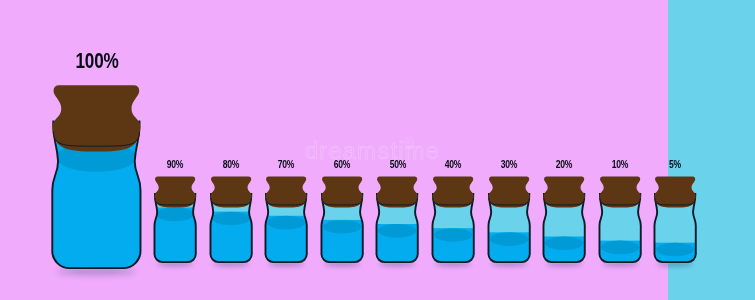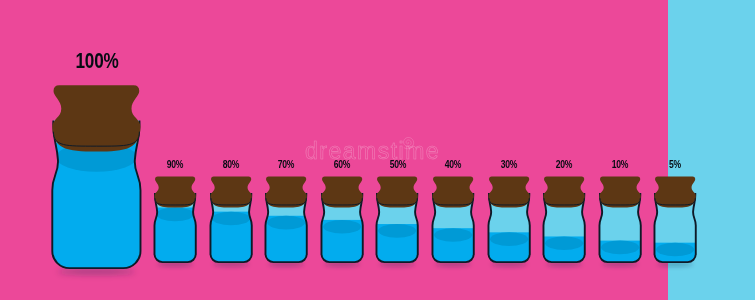--- a/index.html
+++ b/index.html
@@ -1,19 +1,19 @@
 <!DOCTYPE html>
 <html><head>
 <meta charset="utf-8">
 <title>Bottle fill percentage infographic</title>
 <style>
   html,body{margin:0;padding:0;}
   body{width:755px;height:300px;overflow:hidden;background:#6BD2EC;
        font-family:"Liberation Sans",sans-serif;}
-  #stage{position:relative;width:668px;height:300px;background:#ec4899;}
+  #stage{position:relative;width:668px;height:300px;background:#f0abfc;}
   .bottle-group{position:absolute;}
   .bottle-svg{display:block;overflow:visible;}
   .pct-label{position:absolute;font-weight:bold;text-align:center;
              white-space:nowrap;letter-spacing:-0.3px;}
   #watermark{position:absolute;left:0;top:0;width:755px;height:300px;
              pointer-events:none;}
 </style>
 </head>
 <body>
 

